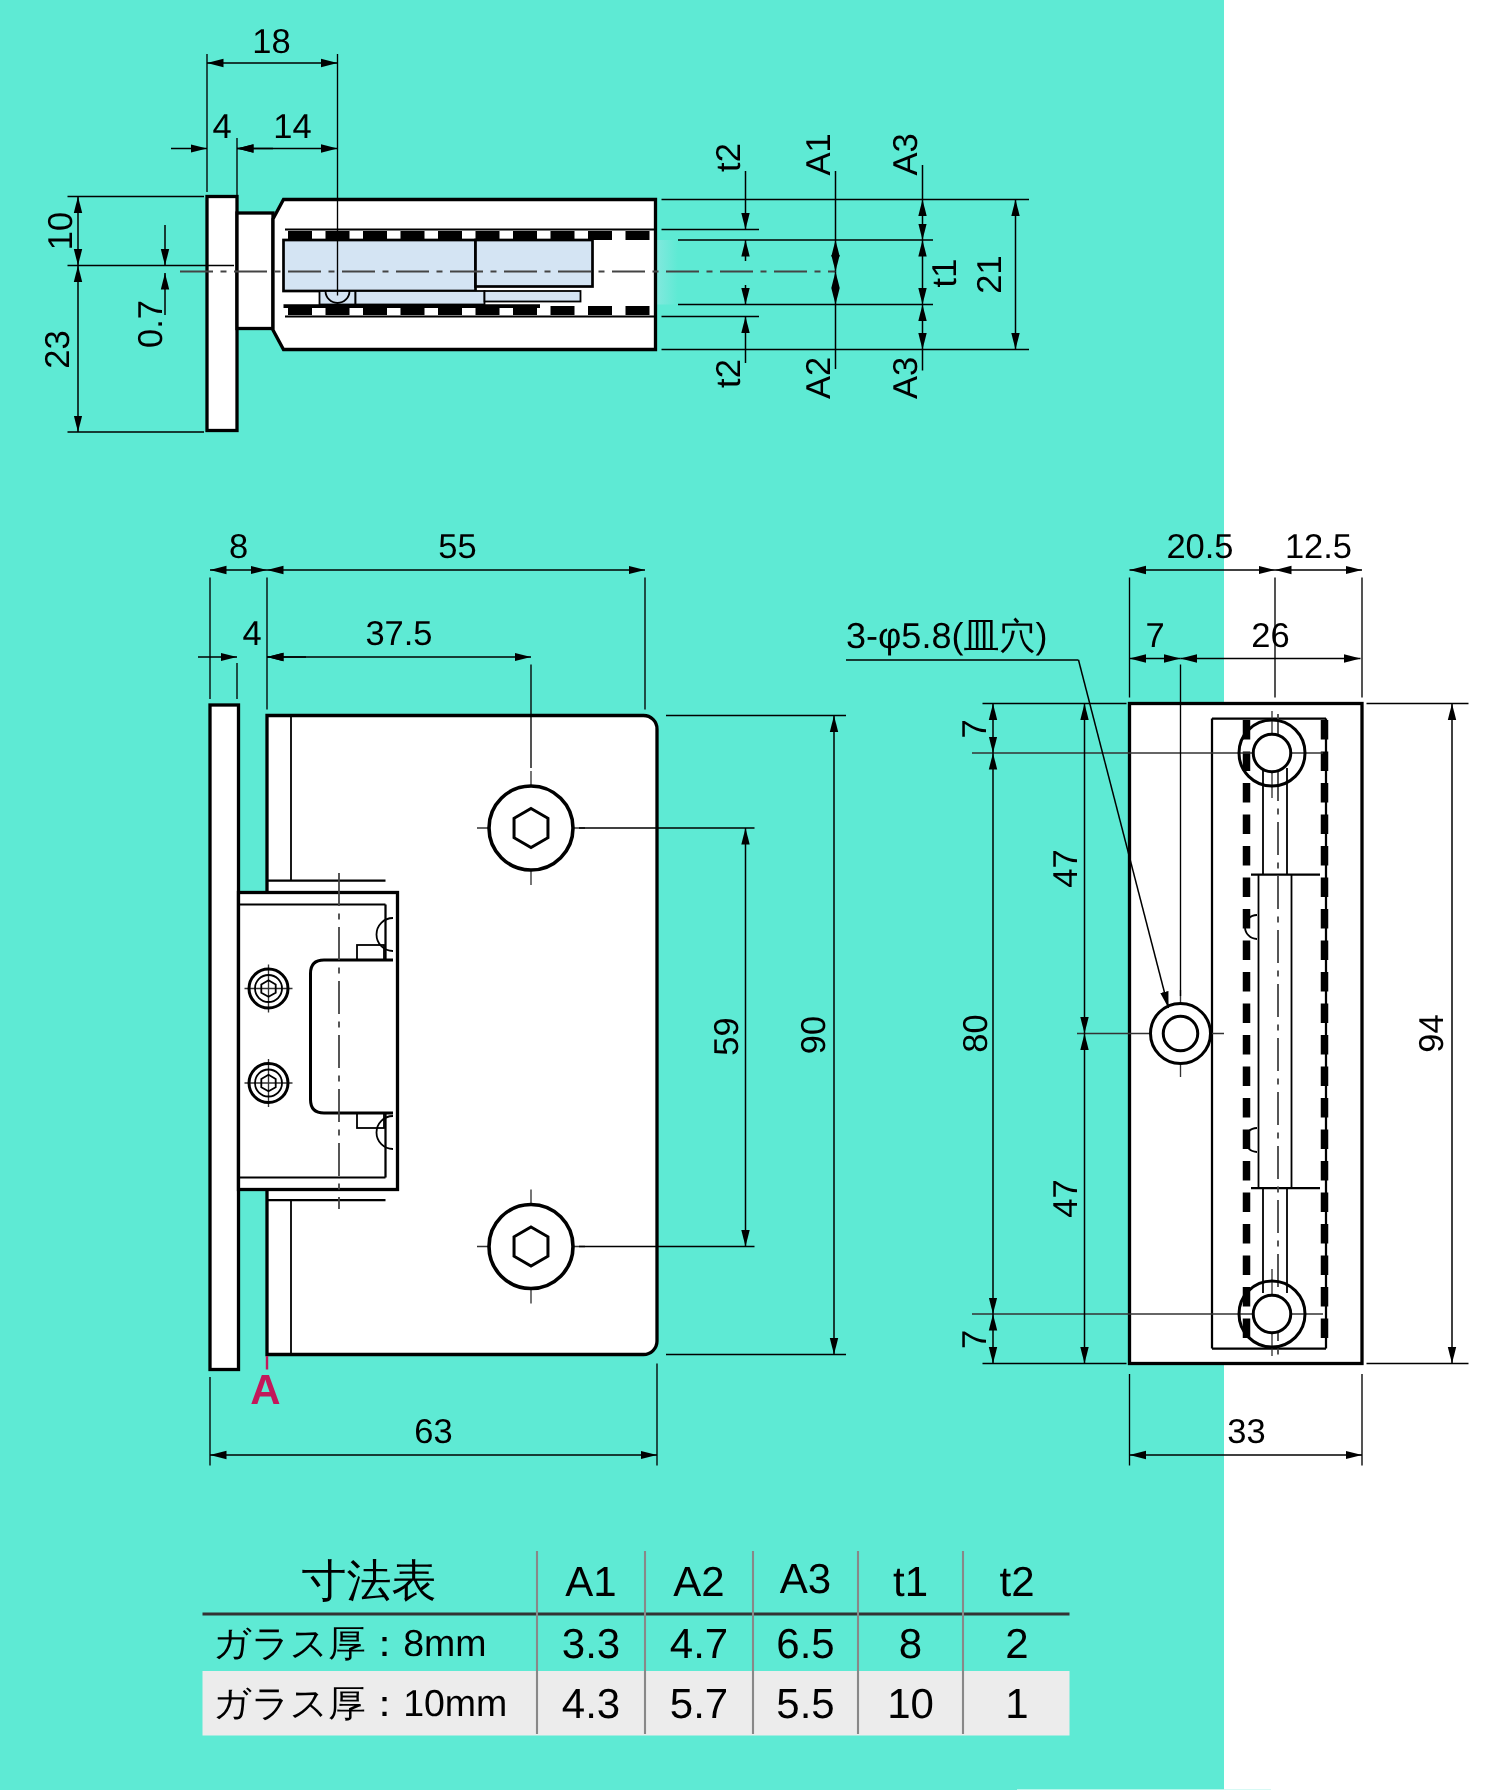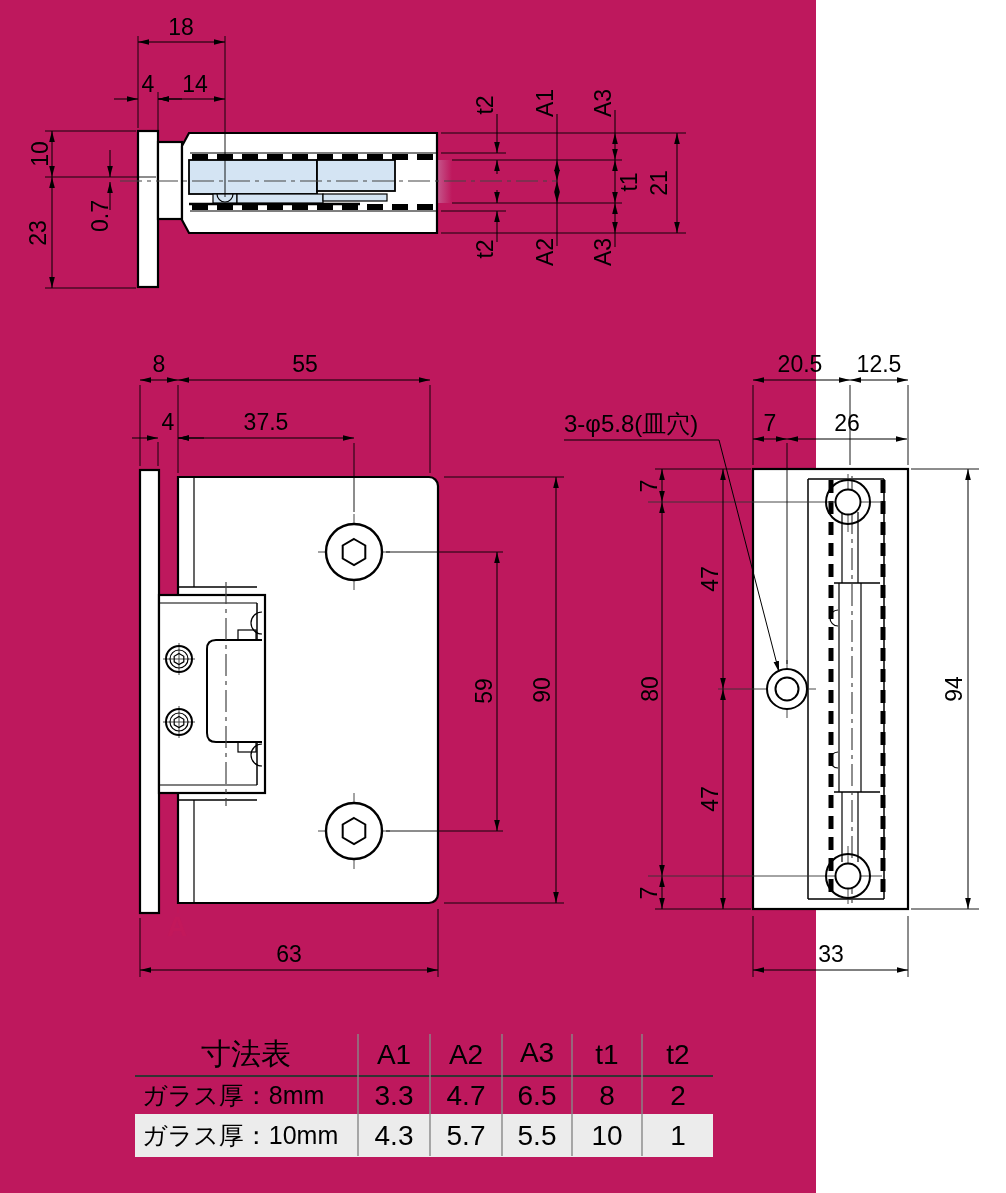--- a/index.html
+++ b/index.html
@@ -1,16 +1,16 @@
 <!DOCTYPE html>
 <html><head>
 <meta charset="utf-8">
 <style>
   html,body{margin:0;padding:0;background:#fff;}
-  .canvas{width:816px;height:1193px;background:#be185d;position:relative;}
+  .canvas{width:816px;height:1193px;background:#5eead4;position:relative;}
   svg{display:block;}
   text{font-family:"Liberation Sans","DejaVu Sans",sans-serif;fill:#000;}
   .dim{font-size:23px;}
   .note{font-size:24px;}
   .label-a{font-size:28px;fill:#c2185b;font-weight:bold;}
   .tbl-title{font-size:30px;}
   .tbl-head{font-size:28px;}
   .tbl-num{font-size:28px;}
   .tbl-label{font-size:25px;}
   .outline{stroke:#000;stroke-width:2.2;fill:#fff;}

